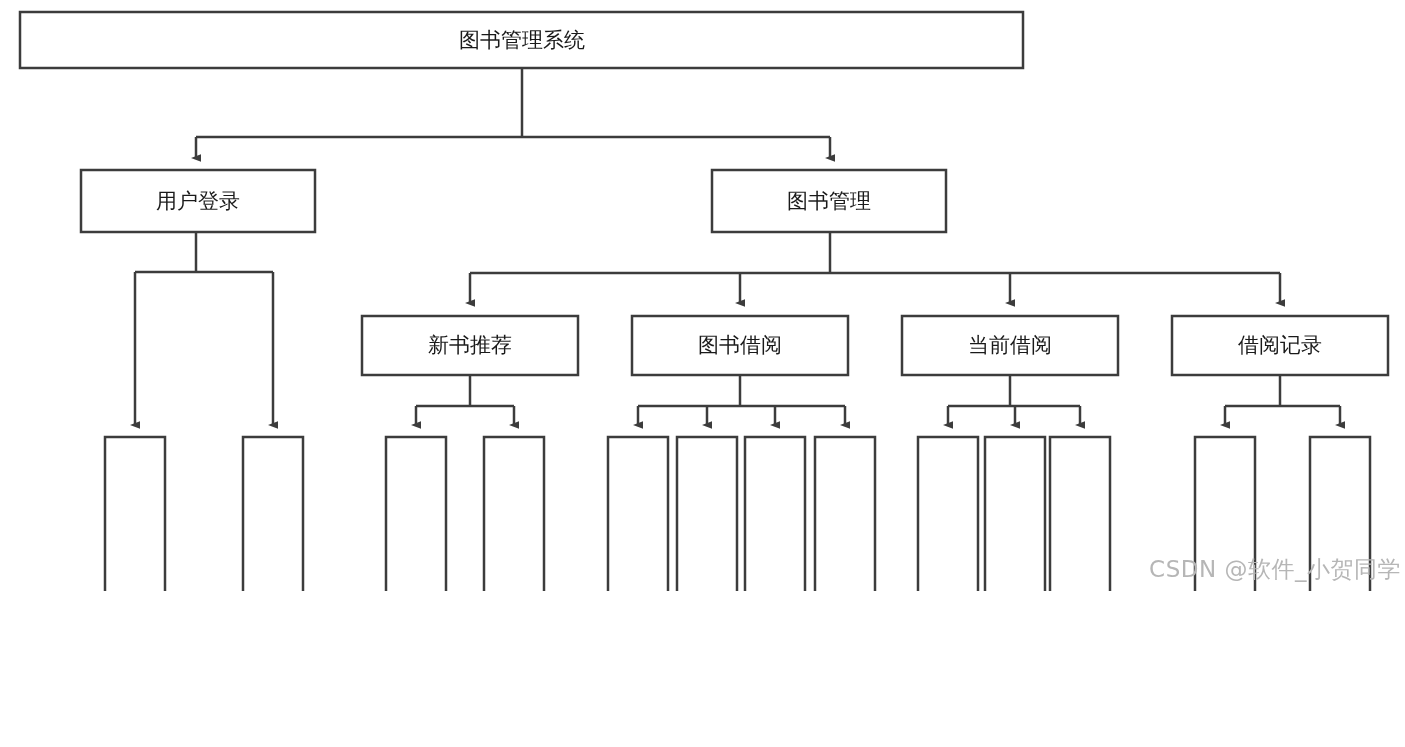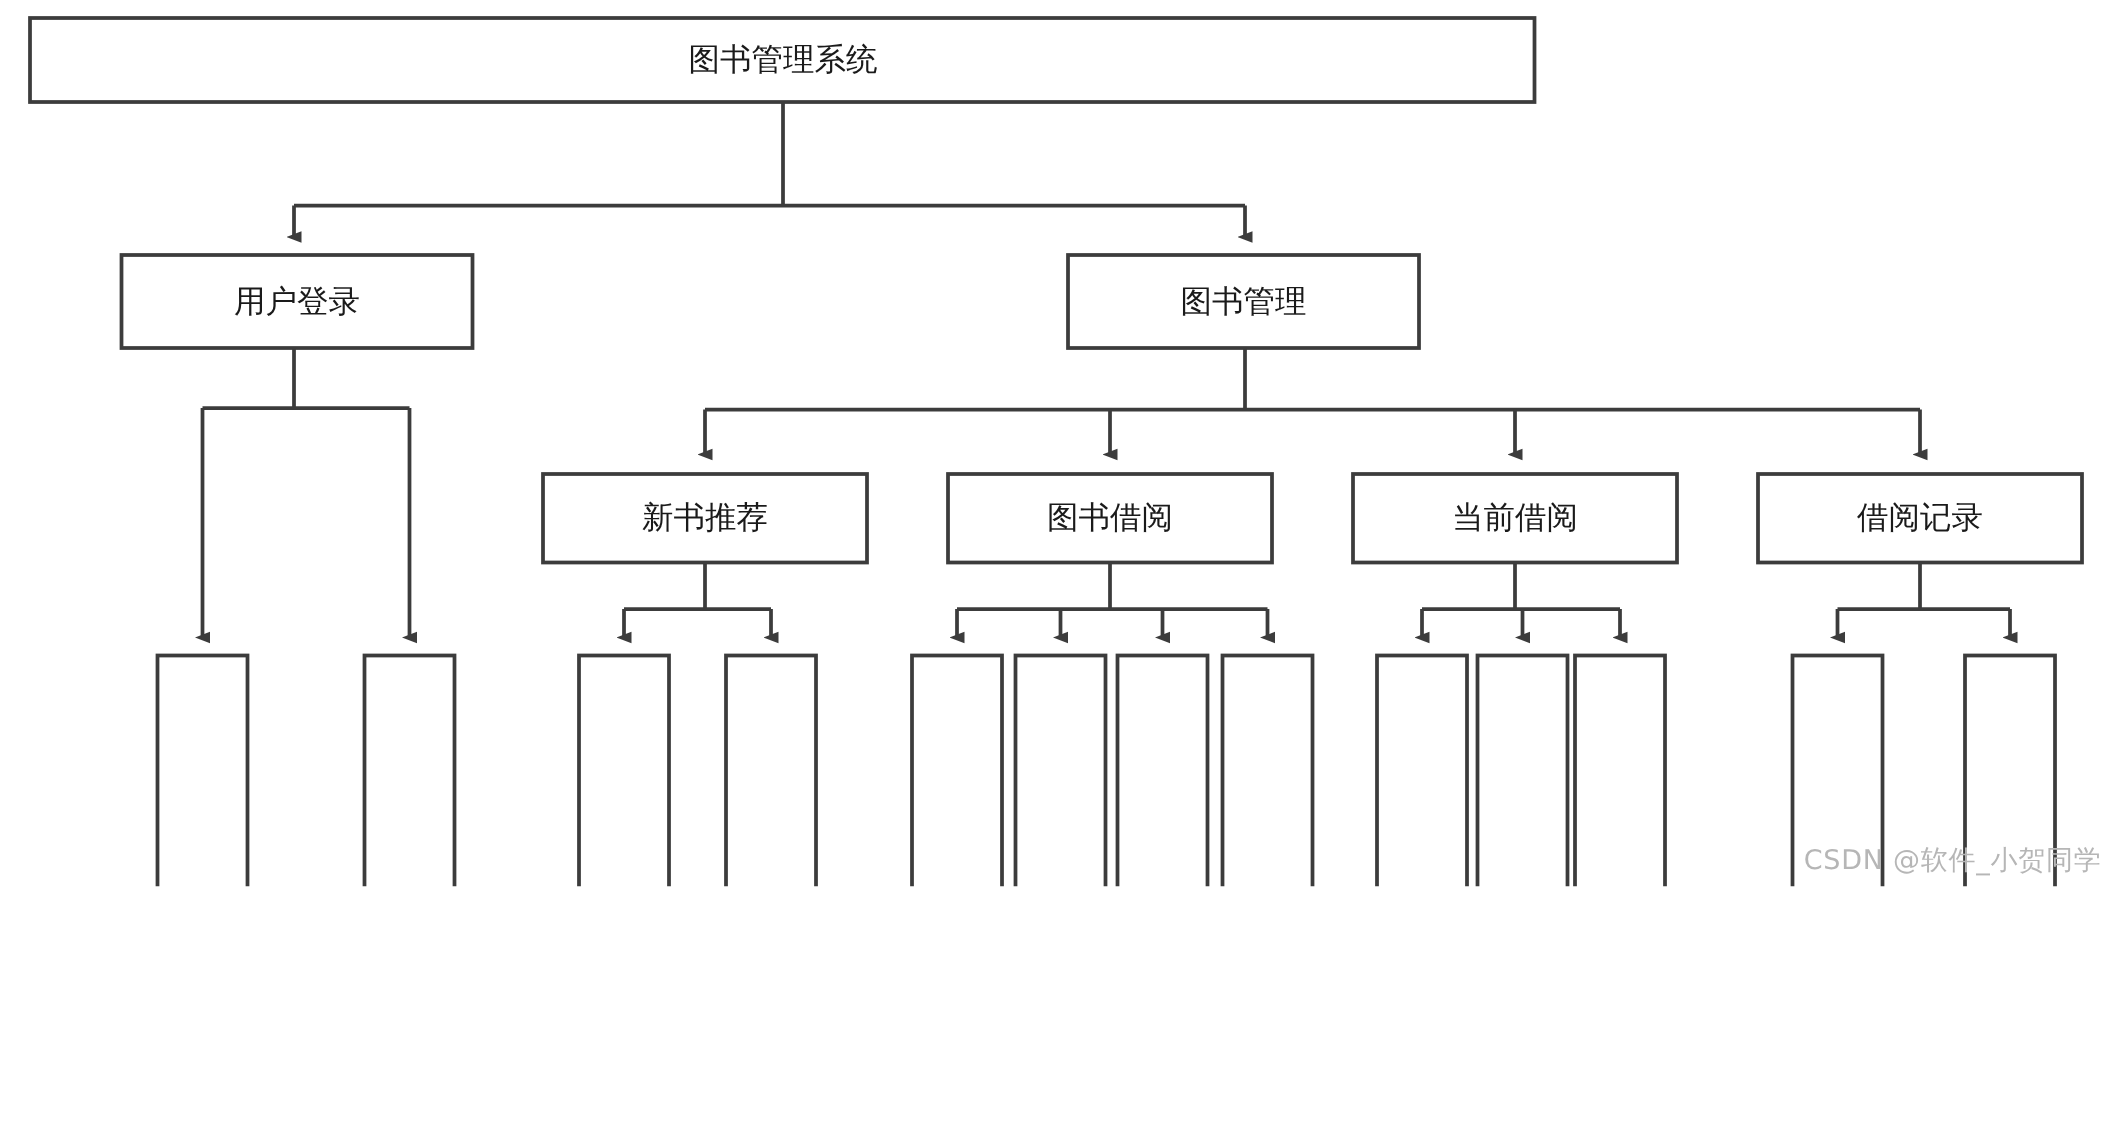--- a/index.html
+++ b/index.html
@@ -57,21 +57,21 @@
     align-items: flex-start;
     justify-content: center;
     pointer-events: none;
     white-space: nowrap;
   }
   .watermark {
     position: absolute;
     right: 24px;
     bottom: 6px;
     font-family: "DejaVu Sans", "Liberation Sans", sans-serif;
-    font-size: 18px;
+    font-size: 23px;
     color: #b6b6b6;
     letter-spacing: 0.5px;
     white-space: nowrap;
   }
 </style>
 </head>
 <body>
 
 <div id="diagram-root">
 

